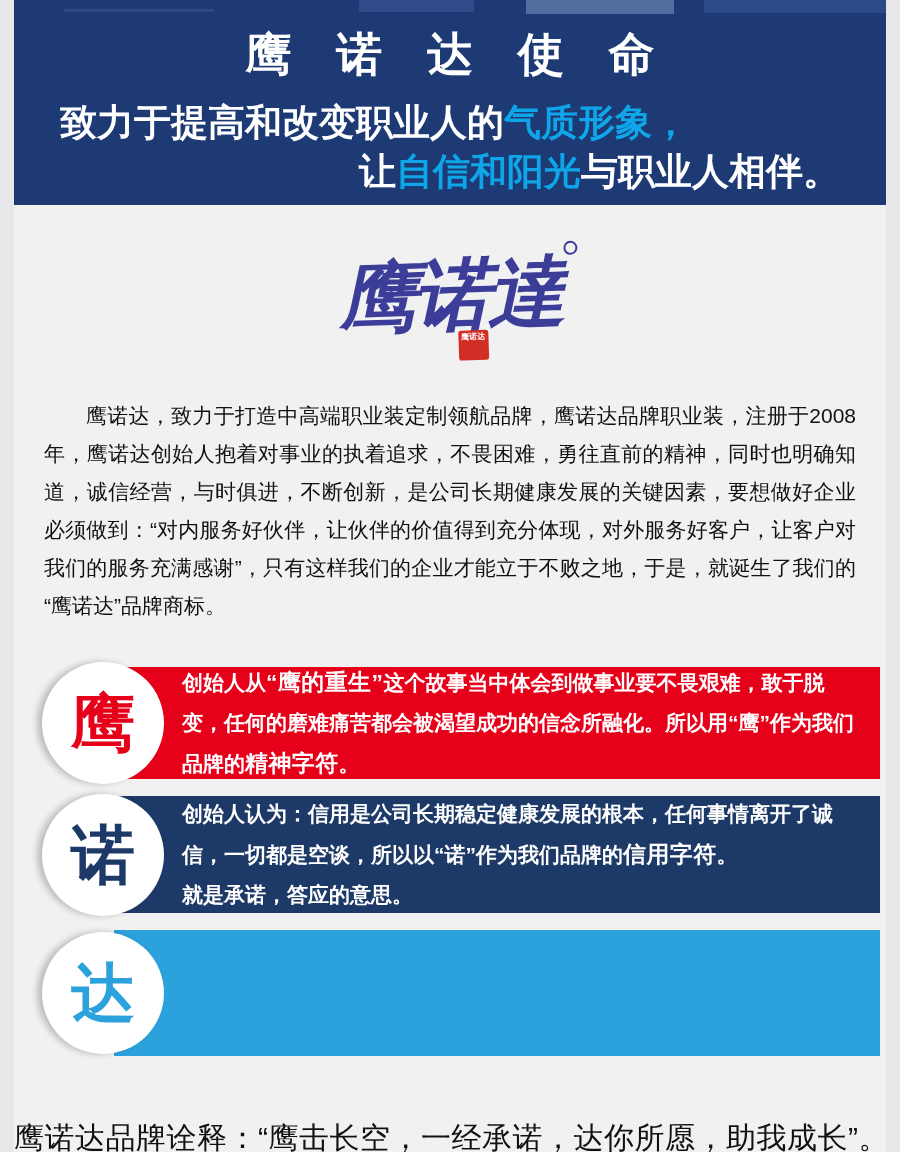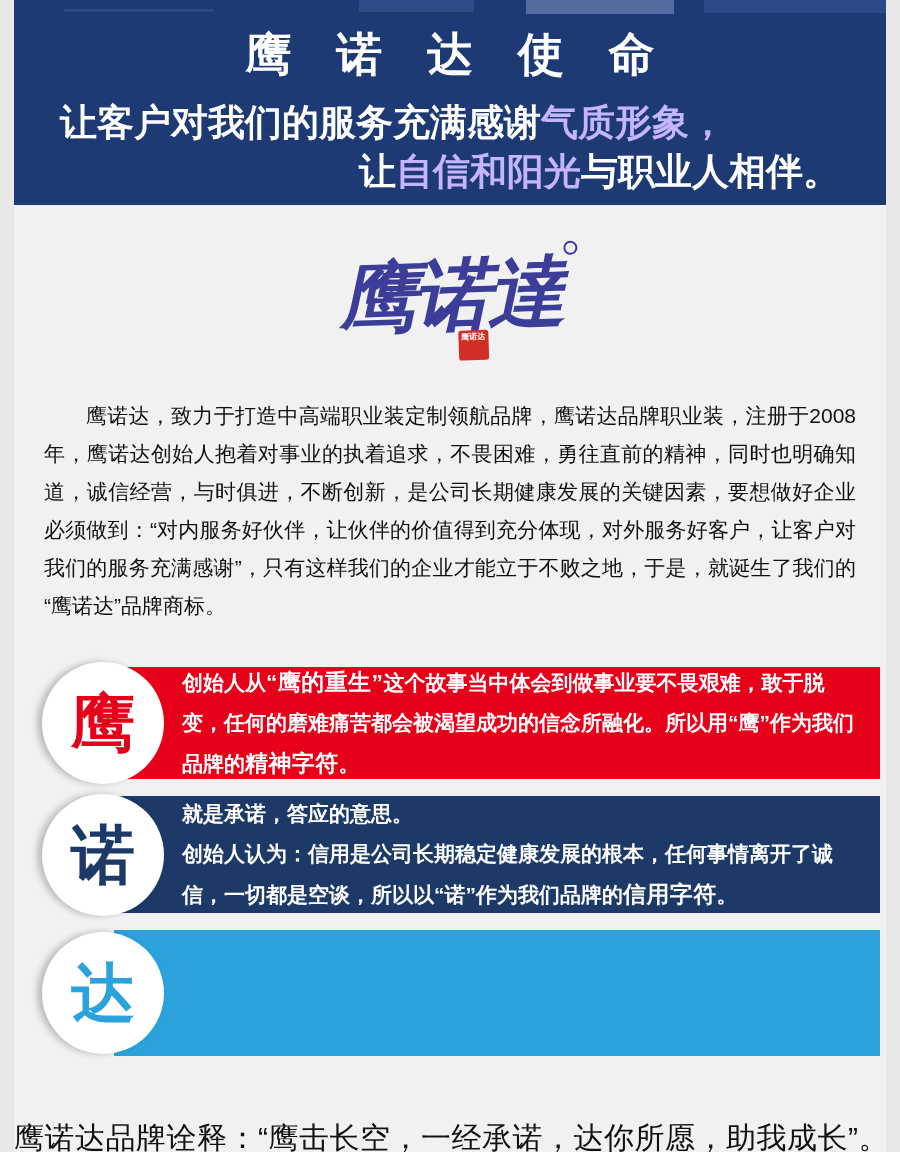--- a/index.html
+++ b/index.html
@@ -34,21 +34,21 @@
     text-indent: 16px;
   }
   .hero-sub {
     font-size: 37px;
     font-weight: bold;
     line-height: 49px;
     white-space: nowrap;
   }
   .sub1 { margin: 12px 0 0 46px; text-align: left; }
   .sub2 { margin: 0 46px 0 0;  text-align: right; padding-left: 19px; }
-  .hl { color: #c4b5fd; }
+  .hl { color: #0ea5e9; }
 
   
   .logo-wrap {
     margin-top: 16px;
     height: 150px;
     display: flex; align-items: center; justify-content: center;
   }
   .logo {
     position: relative;
     display: inline-block;
@@ -146,21 +146,21 @@
 
 <div class="page">
 
   <header class="hero">
     <div class="artifact a1"></div>
     <div class="artifact a2"></div>
     <div class="artifact a3"></div>
     <div class="artifact a4"></div>
     <h1 class="hero-title">鹰 诺 达 使 命</h1>
     <div class="hero-sub sub1">
-        <div><span>让客户对我们的服务充满感谢</span><span class="hl">气质形象，</span></div>
+        <div><span>致力于提高和改变职业人的</span><span class="hl">气质形象，</span></div>
       </div>
     <div class="hero-sub sub2">
         <div><span>让</span><span class="hl">自信和阳光</span><span>与职业人相伴。</span></div>
       </div>
   </header>
 
   <section class="logo-wrap">
     <div class="logo">
       <span class="logo-text">鹰诺達</span>
       <span class="logo-reg"></span>
@@ -179,22 +179,22 @@
       <div class="banner-text">
           <div><span>创始人从</span><span class="b">“鹰的重生”</span><span>这个故事当中体会到做事业要不畏艰难，敢于脱变，任何的磨难痛苦都会被渴望成功的信念所融化。所以用“鹰”作为我们品牌的</span><span class="b">精神字符</span><span>。</span></div>
         </div>
     </div>
 
     <div class="banner banner-navy">
       <div class="circle">
         <span class="circle-char">诺</span>
       </div>
       <div class="banner-text">
+          <div><span>创始人认为：信用是公司长期稳定健康发展的根本，任何事情离开了诚信，一切都是空谈，所以以“诺”作为我们品牌的</span><span class="b">信用字符</span><span>。</span></div>
           <div><span>就是承诺，答应的意思。</span></div>
-          <div><span>创始人认为：信用是公司长期稳定健康发展的根本，任何事情离开了诚信，一切都是空谈，所以以“诺”作为我们品牌的</span><span class="b">信用字符</span><span>。</span></div>
         </div>
     </div>
 
     <div class="banner banner-blue">
       <div class="circle">
         <span class="circle-char">达</span>
       </div>
     </div>
 
   </section>

